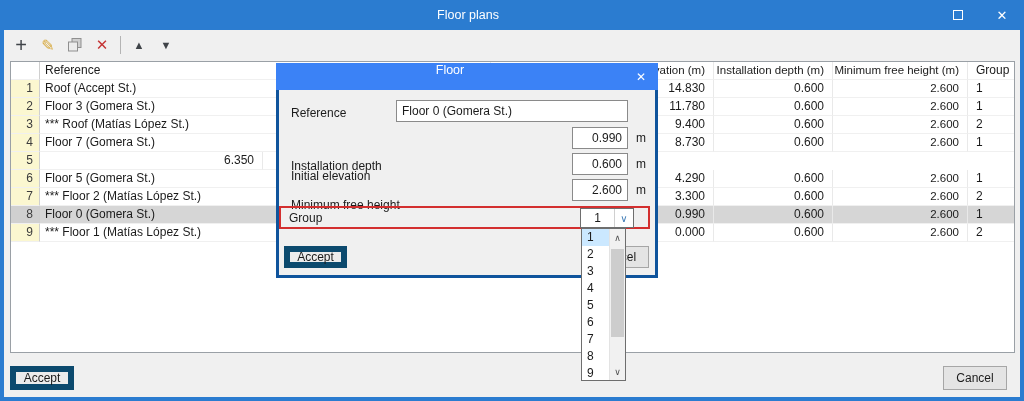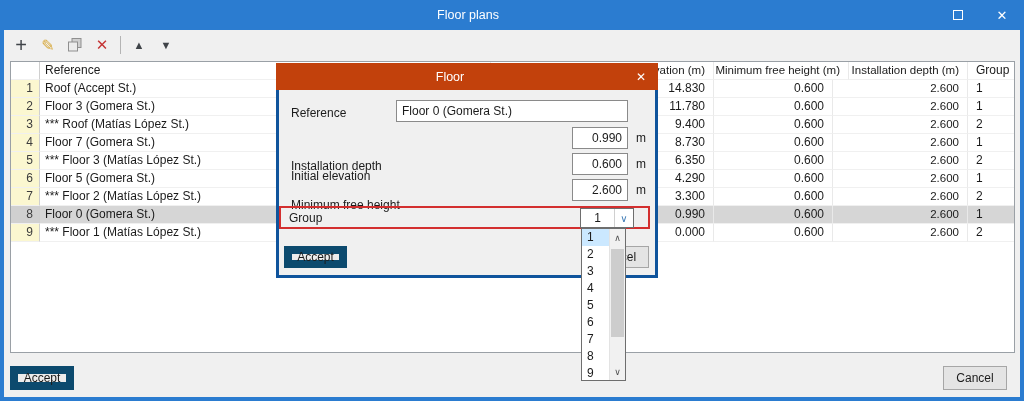--- a/index.html
+++ b/index.html
@@ -41,28 +41,28 @@
   .c4 { width:135px; text-align:right; padding-right:8px; font-size:11.5px; }
   .thead .c3, .thead .c4, .thead .c2 { font-size:11.5px; }
   .c5 { width:46px; text-align:left; padding-left:8px; border-right:none; }
   .trow .cell { border-bottom:1px solid #f0f0f0; }
   .trow.data .c0 { background:#fbf7d0; color:#3c3c3c; }
   .trow.data.sel .cell { background:#d6d6d6; }
   .trow.data.sel .c0 { background:#d0d0d0; }
 
   
   .btn { display:flex; align-items:center; justify-content:center; font-size:12px; color:#1b1b1b; }
-  .btn-accent { background:#ececec; border:8px solid #0c4a6e; }
+  .btn-accent { background:#ececec; border:6px solid #0c4a6e; }
   .btn-plain { background:#e4e4e4; border:1px solid #a6a6a6; }
   .accept-main { position:absolute; left:10px; top:366px; width:64px; height:24px; }
   .cancel-main { position:absolute; left:943px; top:366px; width:64px; height:24px; }
 
   
   .modal { position:absolute; left:276px; top:63px; width:382px; height:215px; background:#f0f0f0; border:3px solid #0f549c; z-index:5; }
-  .modal-titlebar { position:absolute; left:-3px; top:-3px; width:382px; height:27px; background:#c2410c; display:flex; align-items:center; }
+  .modal-titlebar { position:absolute; left:-3px; top:-3px; width:382px; height:27px; background:#3b82f6; display:flex; }
   .modal-title { flex:1; text-align:center; color:#fff; font-size:12.5px; }
   .modal-close { width:34px; height:27px; display:flex; align-items:center; justify-content:center; color:#fff; font-size:12px; }
   .f-label { position:absolute; left:12px; height:15px; line-height:15px; }
   .f-input { position:absolute; background:#fff; border:1px solid #8a8a8a; height:22px; line-height:20px; padding:0 5px; }
   .f-num { text-align:right; }
   .f-unit { position:absolute; left:357px; height:22px; line-height:22px; }
   .red-rect { position:absolute; left:0px; top:140px; width:371px; height:23px; border:2px solid #d32f2f; display:flex; align-items:center; }
   .red-rect .grp-label { padding-left:8px; }
   .combo { position:absolute; left:301px; top:142px; width:54px; height:20px; border:1px solid #6e6e6e; background:#fff; display:flex; z-index:6; }
   .combo-text { width:33px; text-align:center; line-height:18px; }
@@ -123,22 +123,22 @@
     <div class="tool">
         <span class="tool-arrow">▼</span>
       </div>
   </div>
 
   <div class="table">
     <div class="trow thead">
       <div class="cell c0"></div>
       <div class="cell c1">Reference</div>
       <div class="cell c2">Initial elevation (m)</div>
+      <div class="cell c3">Installation depth (m)</div>
       <div class="cell c4">Minimum free height (m)</div>
-      <div class="cell c3">Installation depth (m)</div>
       <div class="cell c5">Group</div>
     </div>
     <div>
         <div class="trow data">
           <div class="cell c0">1</div>
           <div class="cell c1">Roof (Accept St.)</div>
           <div class="cell c2">14.830</div>
           <div class="cell c3">0.600</div>
           <div class="cell c4">2.600</div>
           <div class="cell c5">1</div>
@@ -162,21 +162,20 @@
         <div class="trow data">
           <div class="cell c0">4</div>
           <div class="cell c1">Floor 7 (Gomera St.)</div>
           <div class="cell c2">8.730</div>
           <div class="cell c3">0.600</div>
           <div class="cell c4">2.600</div>
           <div class="cell c5">1</div>
         </div>
         <div class="trow data">
           <div class="cell c0">5</div>
-          <div class="cell c1">*** Floor 3 (Matías López St.)</div>
           <div class="cell c2">6.350</div>
           <div class="cell c3">0.600</div>
           <div class="cell c4">2.600</div>
           <div class="cell c5">2</div>
         </div>
         <div class="trow data">
           <div class="cell c0">6</div>
           <div class="cell c1">Floor 5 (Gomera St.)</div>
           <div class="cell c2">4.290</div>
           <div class="cell c3">0.600</div>

